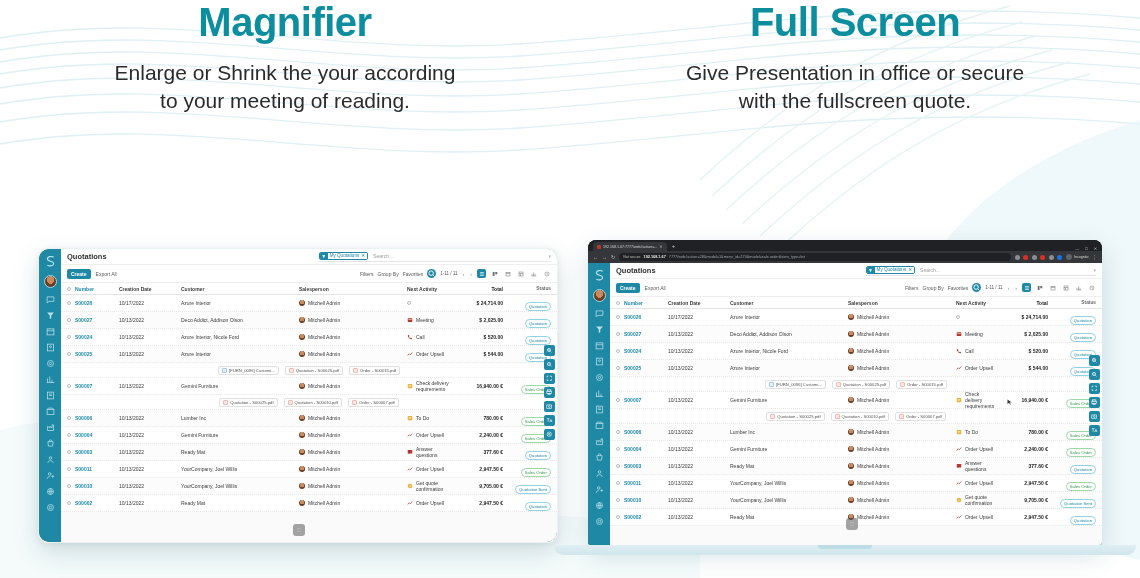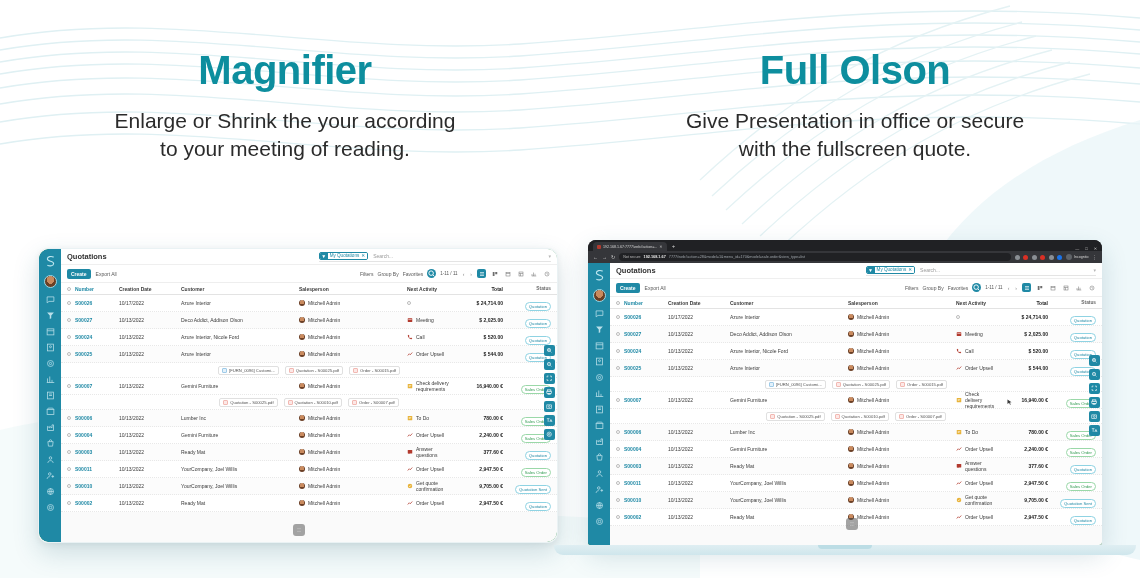--- a/index.html
+++ b/index.html
@@ -9,21 +9,20 @@
     background:#ffffff;
     position:relative;
   }
   .waves { position:absolute; inset:0; width:1140px; height:578px; pointer-events:none; }
 
   
   .headings { position:absolute; top:0; left:0; width:1140px; display:flex; }
   .col { width:570px; text-align:center; }
   .h-title {
     font-size:40px; font-weight:bold; color:#0D8E9E; letter-spacing:-0.5px;
-    margin-top:48px;
   }
   .h-sub {
     font-size:21px; color:#2b2b2b; line-height:1.32; margin-top:14px;
   }
 
   
   .odoo { position:relative; background:#15803d; overflow:hidden; }
   .odoo-side {
     position:absolute; left:0; top:0; bottom:0; width:22px;
     background:#1f89a5; display:flex; flex-direction:column; align-items:center;
@@ -186,21 +185,21 @@
 
 <div class="headings">
   <div class="col">
     <div class="h-title">Magnifier</div>
     <div class="h-sub">
       <span>Enlarge or Shrink the your according</span><br>
       <span>to your meeting of reading.</span>
     </div>
   </div>
   <div class="col">
-    <div class="h-title">Full Olson</div>
+    <div class="h-title">Full Screen</div>
     <div class="h-sub">
       <span>Give Presentation in office or secure</span><br>
       <span>with the fullscreen quote.</span>
     </div>
   </div>
 </div>
 
 <div class="tablet">
   <div class="odoo">
     <div class="odoo-side">

